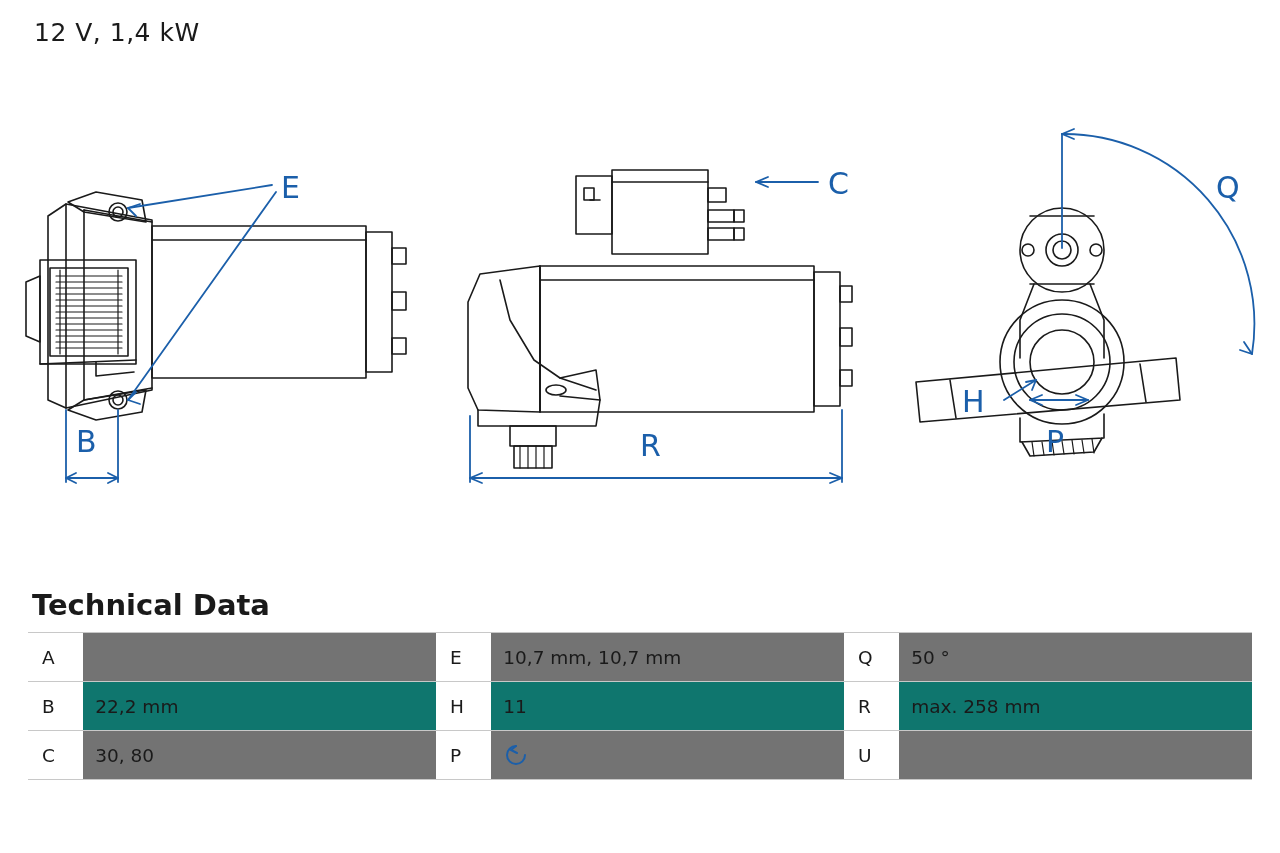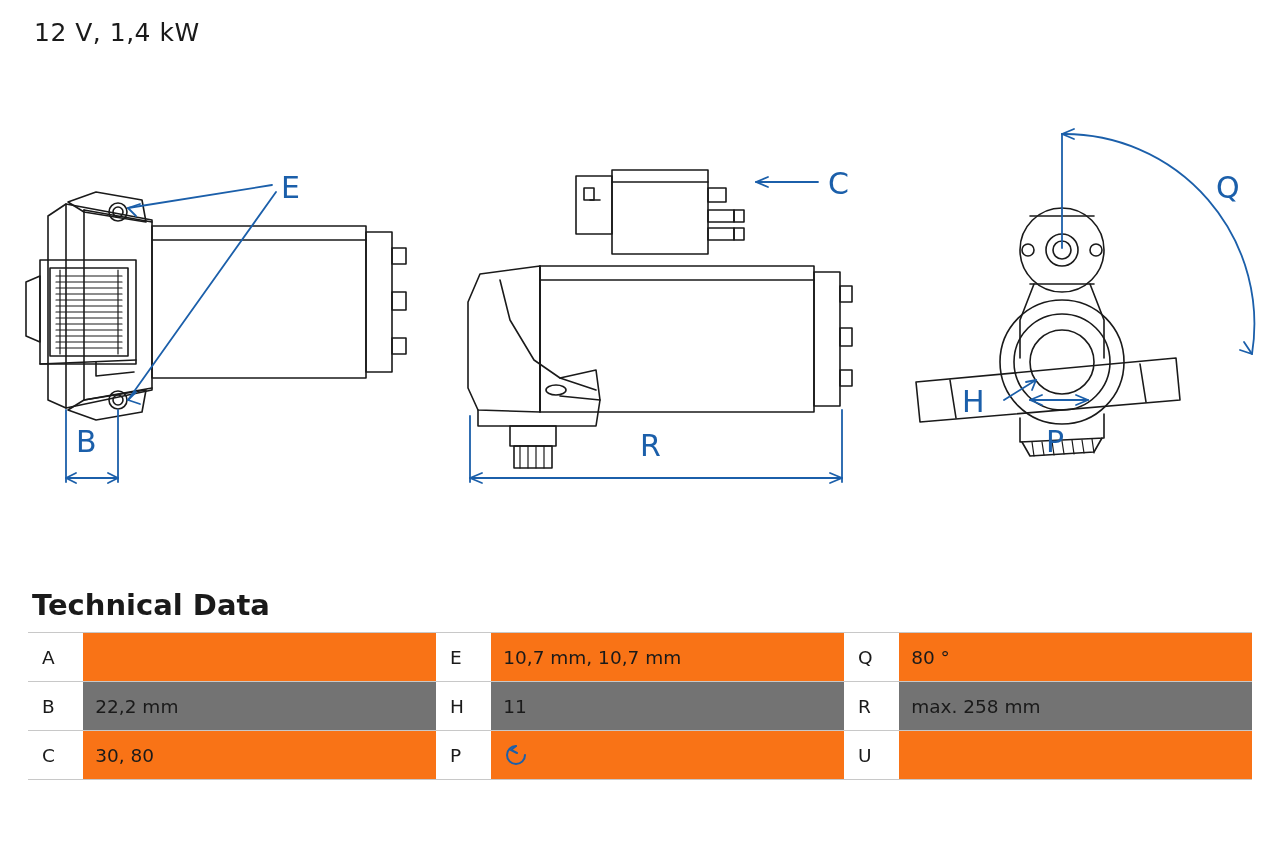--- a/index.html
+++ b/index.html
@@ -57,25 +57,25 @@
     height: 48px;
     padding: 0 0 0 12px;
     vertical-align: middle;
     background: #ffffff;
   }
   table.tech td.key {
     width: 42px;
     padding-left: 14px;
   }
   table.tech td.val {
-    background: #737373;
+    background: #0f766e;
   }
   tr.rowA td.val,
   tr.rowC td.val {
-    background: #f97316;
+    background: #737373;
     margin-top: 28px;
   }
   
   col.c-key { width: 48px; }
   col.c-val { width: 360px; }
   .rot-icon {
     display: inline-block;
     width: 28px;
     height: 26px;
     vertical-align: middle;
@@ -287,21 +287,21 @@
       <col class="c-key">
         <col class="c-val">
     </colgroup>
     <tbody>
       <tr class="rowA">
         <td class="key">A</td>
         <td class="val"></td>
         <td class="key">E</td>
         <td class="val">10,7 mm, 10,7 mm</td>
         <td class="key">Q</td>
-        <td class="val">80 °</td>
+        <td class="val">50 °</td>
       </tr>
       <tr class="rowB">
         <td class="key">B</td>
         <td class="val">22,2 mm</td>
         <td class="key">H</td>
         <td class="val">11</td>
         <td class="key">R</td>
         <td class="val">max. 258 mm</td>
       </tr>
       <tr class="rowC">

